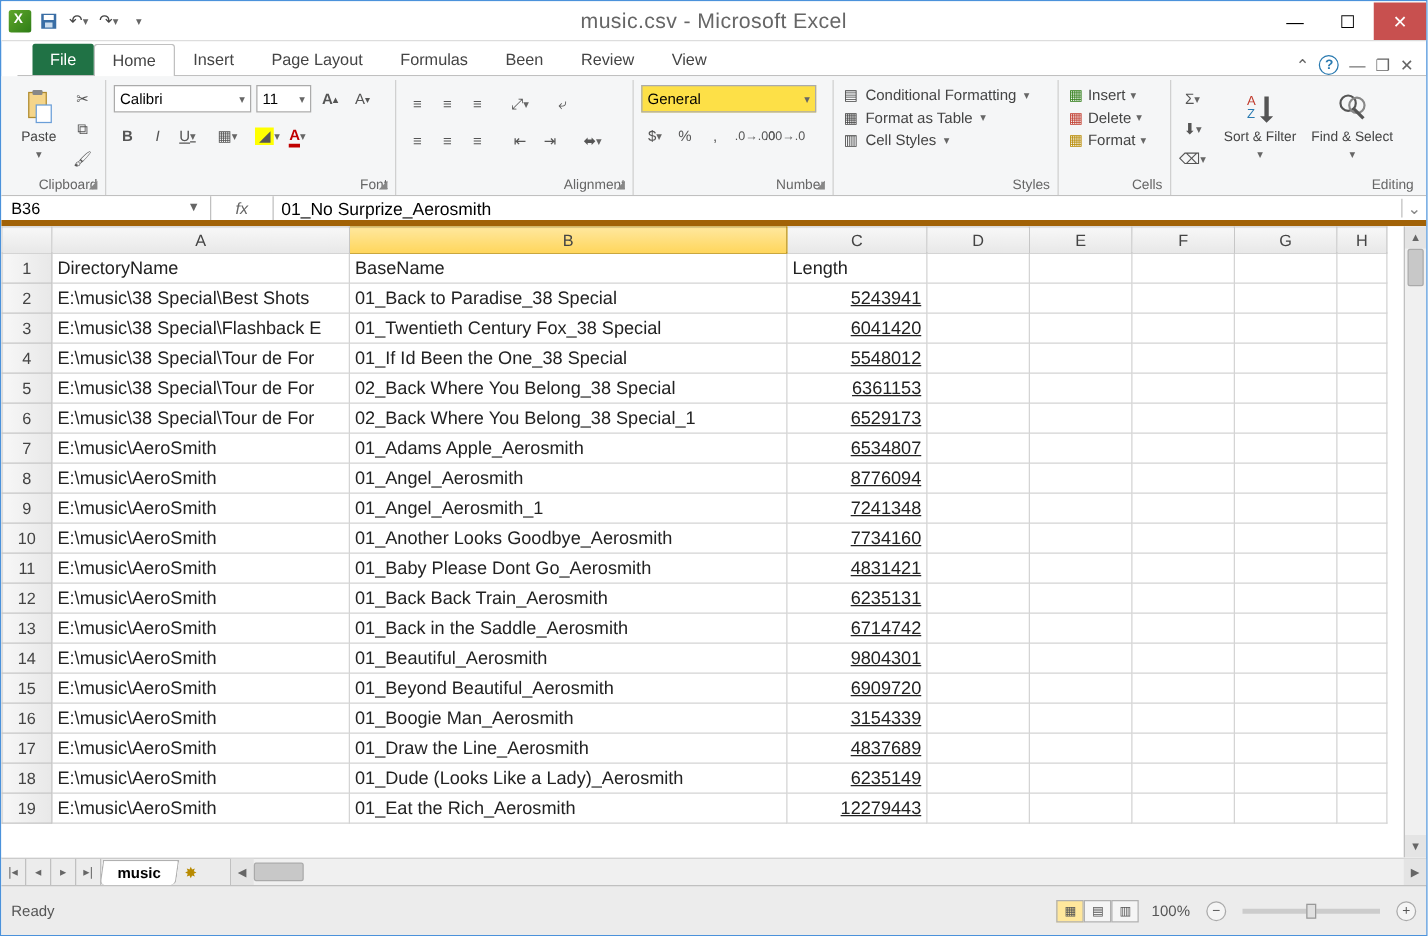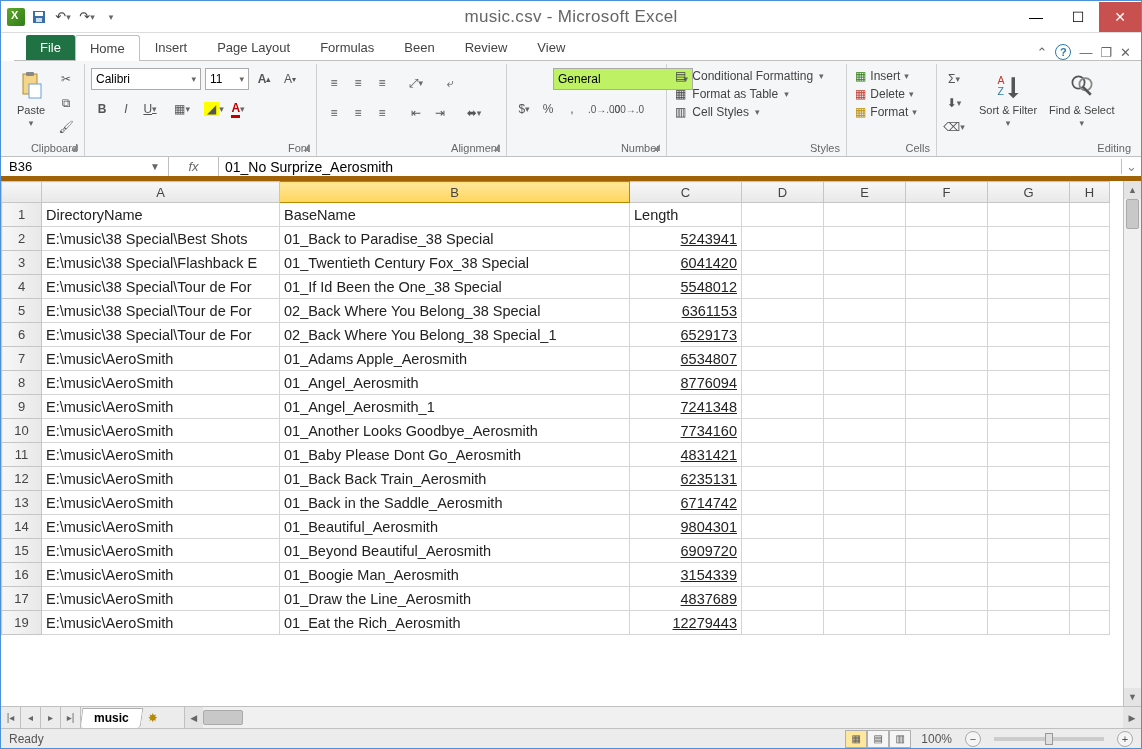--- a/index.html
+++ b/index.html
@@ -26,21 +26,21 @@
 .rgroup-label { text-align: right; font-size: 11px; color: #666; padding: 2px 0; position: relative; }
 .rgroup-label .dlg { position: absolute; right: 0; top: 2px; font-size: 9px; color: #888; cursor: pointer; }
 .big-btn { display: flex; flex-direction: column; align-items: center; gap: 2px; padding: 2px 4px; cursor: pointer; font-size: 11px; color: #444; }
 .big-btn .ico { width: 32px; height: 32px; display: flex; align-items: center; justify-content: center; }
 .small-col { display: flex; flex-direction: column; gap: 2px; }
 .small-btn { width: 22px; height: 22px; display: flex; align-items: center; justify-content: center; cursor: pointer; color: #555; font-size: 12px; border: 1px solid transparent; }
 .font-row { display:flex; gap:4px; align-items:center; }
 .font-name { width: 110px; height: 22px; border: 1px solid #ababab; background: #fff; padding: 0 4px; font-size: 12px; display:flex; align-items:center; justify-content:space-between; cursor:pointer; }
 .font-size { width: 44px; height: 22px; border: 1px solid #ababab; background: #fff; padding: 0 4px; font-size: 12px; display:flex; align-items:center; justify-content:space-between; cursor:pointer; }
 .fmtrow { display:flex; gap:2px; margin-top:4px; }
-.numfmt { width: 140px; height: 22px; border: 1px solid #ababab; background: #bef264; padding: 0 4px; font-size: 12px; display:flex; align-items:center; justify-content:space-between; cursor:pointer;margin-left:40px;}
+.numfmt { width: 140px; height: 22px; border: 1px solid #ababab; background: #fde047; padding: 0 4px; font-size: 12px; display:flex; align-items:center; justify-content:space-between; cursor:pointer;}
 .styles-col { display:flex; flex-direction:column; gap:2px; font-size:12px; color:#444; }
 .styles-item { display:flex; align-items:center; gap:6px; cursor:pointer; padding:1px 2px; }
 .cells-item { display:flex; align-items:center; gap:4px; cursor:pointer; padding:1px 2px; font-size:12px; color:#444;}
 .cells-col { display:flex; flex-direction:column; gap:2px; }
 .formula-bar { height: 24px; display:flex; align-items:stretch; border-bottom:5px solid #a16207; background:#fff;}
 .name-box { width: 168px; border-right:1px solid #c0c0c0; display:flex; align-items:center; padding:0 8px; font-size:13px; justify-content:space-between;}
 .name-box .dd { color:#666; font-size:10px; cursor:pointer; }
 .fx-area { display:flex; align-items:center; flex:1; }
 .fx-lbl { width:50px; text-align:left; font-style:italic; color:#666; border-right:1px solid #c0c0c0; font-size:13px; height:100%; display:flex; align-items:center; justify-content:center;}
 .fx-input { flex:1; padding:0 6px; font-size:14px; height:100%; display:flex; align-items:center;}
@@ -60,21 +60,21 @@
 .sheet-bar { height:22px; background:#ececec; border-top:1px solid #c0c0c0; display:flex; align-items:stretch; font-size:12px;}
 .sheet-nav { display:flex; }
 .sheet-nav .nav-btn { width:20px; display:flex; align-items:center; justify-content:center; border-right:1px solid #c0c0c0; cursor:pointer; color:#666; font-size:10px;}
 .sheet-tab { background:#fff; border:1px solid #b0b0b0; border-bottom:none; padding:2px 12px; margin-top:1px; cursor:pointer; border-radius:0 0 4px 4px; transform: skewX(-8deg);}
 .sheet-tab span { display:inline-block; transform: skewX(8deg); font-weight:bold;}
 .newsheet { width:22px; display:flex; align-items:center; justify-content:center; cursor:pointer; color:#b88a00;}
 .hscroll { flex:1; display:flex; align-items:center; background:#f0f0f0; margin-left:20px; border-left:1px solid #c0c0c0;}
 .hscroll .sb-btn { width:18px; display:flex; align-items:center; justify-content:center; font-size:9px; color:#666; cursor:pointer; background:#e4e4e4; height:100%;}
 .hscroll .htrack { flex:1; position:relative; height:100%;}
 .hscroll .hthumb { position:absolute; left:0; top:3px; bottom:3px; width:40px; background:#c8c8c8; border:1px solid #aaa; border-radius:2px;}
-.status-bar { height:20px; background:#ececec; border-top:1px solid #c0c0c0; display:flex; align-items:center; font-size:12px; color:#555; padding:0 8px;}
+.status-bar { height:40px; background:#ececec; border-top:1px solid #c0c0c0; display:flex; align-items:center; font-size:12px; color:#555; padding:0 8px;}
 .status-left { flex:1; }
 .view-btns { display:flex; gap:0; margin-right:10px;}
 .view-btn { width:22px; height:18px; border:1px solid #b0b0b0; display:flex; align-items:center; justify-content:center; cursor:pointer; font-size:10px; background:#f5f5f5;}
 .view-btn.active { background:#ffe79c;}
 .zoom { display:flex; align-items:center; gap:13px;}
 .zoom-slider { width:110px; height:4px; background:#ccc; position:relative;}
 .zoom-slider .zthumb { position:absolute; left:50%; top:-4px; width:8px; height:12px; background:#e0e0e0; border:1px solid #999; transform:translateX(-50%);}
 .zoom-btn { width:16px; height:16px; border:1px solid #aaa; border-radius:50%; display:flex; align-items:center; justify-content:center; cursor:pointer; font-size:11px; background:#f5f5f5;}
 .ico-svg { width:16px; height:16px; }
 .caret { font-size:9px; color:#666; }
@@ -532,20 +532,31 @@
             <td class="cell">E:\music\AeroSmith</td>
             <td class="cell">01_Draw the Line_Aerosmith</td>
             <td class="cell num">4837689</td>
             <td class="cell"></td>
             <td class="cell"></td>
             <td class="cell"></td>
             <td class="cell"></td>
             <td class="cell"></td>
           </tr>
           <tr>
+            <td class="row-header">18</td>
+            <td class="cell">E:\music\AeroSmith</td>
+            <td class="cell">01_Dude (Looks Like a Lady)_Aerosmith</td>
+            <td class="cell num">6235149</td>
+            <td class="cell"></td>
+            <td class="cell"></td>
+            <td class="cell"></td>
+            <td class="cell"></td>
+            <td class="cell"></td>
+          </tr>
+          <tr>
             <td class="row-header">19</td>
             <td class="cell">E:\music\AeroSmith</td>
             <td class="cell">01_Eat the Rich_Aerosmith</td>
             <td class="cell num">12279443</td>
             <td class="cell"></td>
             <td class="cell"></td>
             <td class="cell"></td>
             <td class="cell"></td>
             <td class="cell"></td>
           </tr>

